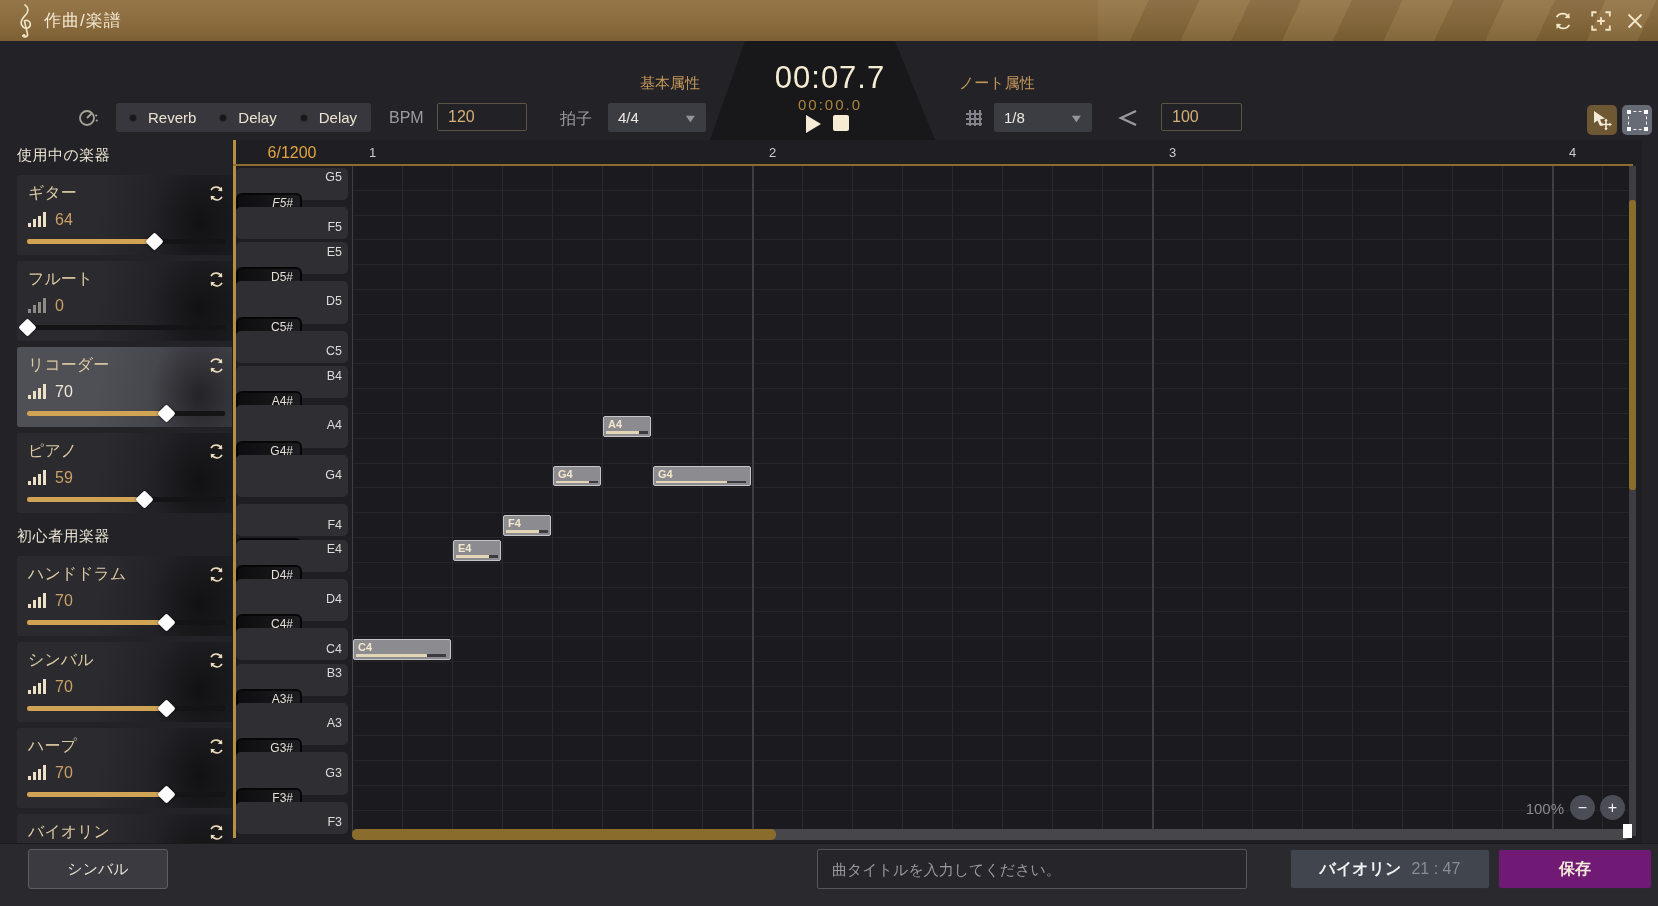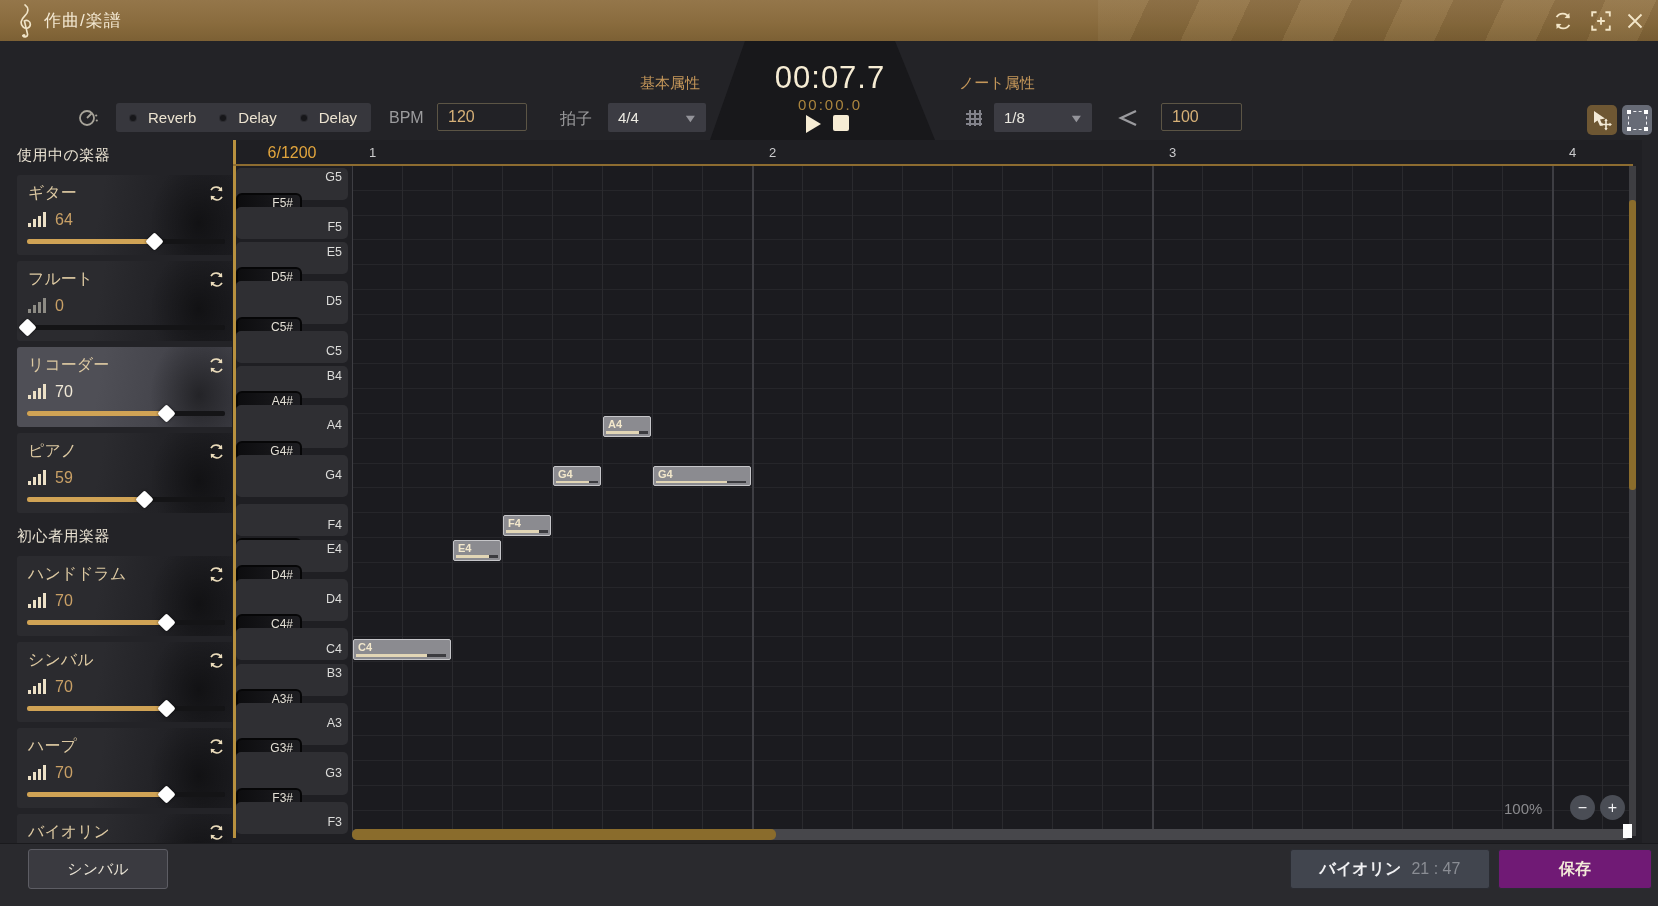--- a/index.html
+++ b/index.html
@@ -95,21 +95,21 @@
   .note{position:absolute;height:20.5px;background:#8b8b90;border:1px solid #c6c6c9;border-radius:2px;
     box-sizing:border-box;cursor:pointer;}
   .note .nlabel{position:absolute;left:4px;top:1px;font-size:11px;font-weight:bold;color:#f3e8cc;}
   .note .dur{position:absolute;left:2px;bottom:2px;height:2.5px;background:#e2d6b6;}
   .note .stub{position:absolute;bottom:2px;height:2.5px;background:#3c3c40;}
   .hscroll{position:absolute;left:120px;top:689px;width:1277px;height:11px;background:#47474b;border-radius:5px;}
   .hscroll .thumb{position:absolute;left:0;top:0;width:424px;height:11px;background:#8a6c2c;border-radius:5px;cursor:grab;}
   .vscroll{position:absolute;left:1397px;top:26px;width:7px;height:670px;background:#3e3e42;}
   .vscroll .thumb{position:absolute;left:0;top:34px;width:7px;height:290px;background:#8a6c2c;border-radius:3px;cursor:grab;}
   .scroll-corner{position:absolute;left:1391px;top:684px;width:9px;height:14px;background:#fdfdfd;}
-  .zoom-label{position:absolute;left:1272px;top:660px;width:60px;text-align:left;font-size:15px;color:#8b8b8e;}
+  .zoom-label{position:absolute;left:1272px;top:660px;width:60px;text-align:right;font-size:15px;color:#8b8b8e;}
   .zoom-btn{position:absolute;top:655px;width:25px;height:25px;border-radius:50%;background:#4a4d55;
     color:#f2f2f4;display:flex;align-items:center;justify-content:center;font-size:16px;cursor:pointer;line-height:1;}
   .zoom-minus{left:1338px;} .zoom-plus{left:1368px;}
   
   .footer{position:absolute;left:0;top:843px;width:1658px;height:63px;background:#2a2a2e;border-top:1px solid #1a1a1d;}
   .btn{position:absolute;top:5px;height:40px;border-radius:3px;display:flex;align-items:center;
     justify-content:center;cursor:pointer;box-sizing:border-box;}
   .reset-btn{left:28px;width:140px;background:#3a3a40;border:1px solid #5d5d64;font-size:15px;color:#e9e3d5;}
   .song-title-input{position:absolute;left:817px;top:5px;width:430px;height:40px;background:#26262a;
     border:1px solid #55555b;border-radius:2px;color:#e6e6e8;font-size:15px;padding:0 14px;
@@ -418,21 +418,21 @@
       </div>
     </div>
 
   <div class="roll">
     <div class="gold-vline"></div>
     <div class="roll-counter">6/1200</div>
     <div class="gold-hline"></div>
     <div class="keys">
         <div class="white-key" style="top: 1.5px; height: 32.2px;"></div>
         <div class="white-label" style="top: 4.4px;">G5</div>
-        <div class="black-key" style="top: 26.8px; height: 19.8px;">F5#</div>
+        <div class="black-key" style="top: 26.8px; height: 19.8px; font-style: italic;">F5#</div>
         <div class="white-key" style="top: 40.7px; height: 32.2px;"></div>
         <div class="white-label" style="top: 54px;">F5</div>
         <div class="white-key" style="top: 75.9px; height: 32.2px;"></div>
         <div class="white-label" style="top: 78.8px;">E5</div>
         <div class="black-key" style="top: 101.2px; height: 19.8px;">D5#</div>
         <div class="white-key" style="top: 115.1px; height: 42.6px;"></div>
         <div class="white-label" style="top: 128.4px;">D5</div>
         <div class="black-key" style="top: 150.8px; height: 19.8px;">C5#</div>
         <div class="white-key" style="top: 164.7px; height: 32.2px;"></div>
         <div class="white-label" style="top: 178px;">C5</div>
@@ -510,20 +510,21 @@
     <div class="zoom-btn zoom-minus">−</div>
     <div class="zoom-btn zoom-plus">+</div>
   <div class="measure-num" style="left: 137px;">1</div>
       <div class="measure-num" style="left: 537px;">2</div>
       <div class="measure-num" style="left: 937px;">3</div>
       <div class="measure-num" style="left: 1337px;">4</div>
     </div>
 
   <div class="footer">
     <div class="btn reset-btn">シンバル</div>
+    <input class="song-title-input" placeholder="曲タイトルを入力してください。" style="">
     <div class="btn temp-save-btn">
       <span class="lbl">バイオリン</span>
       <span class="time">21 : 47</span>
     </div>
     <div class="btn save-btn">保存</div>
   </div>
 
 </div>
 
 </body></html>

